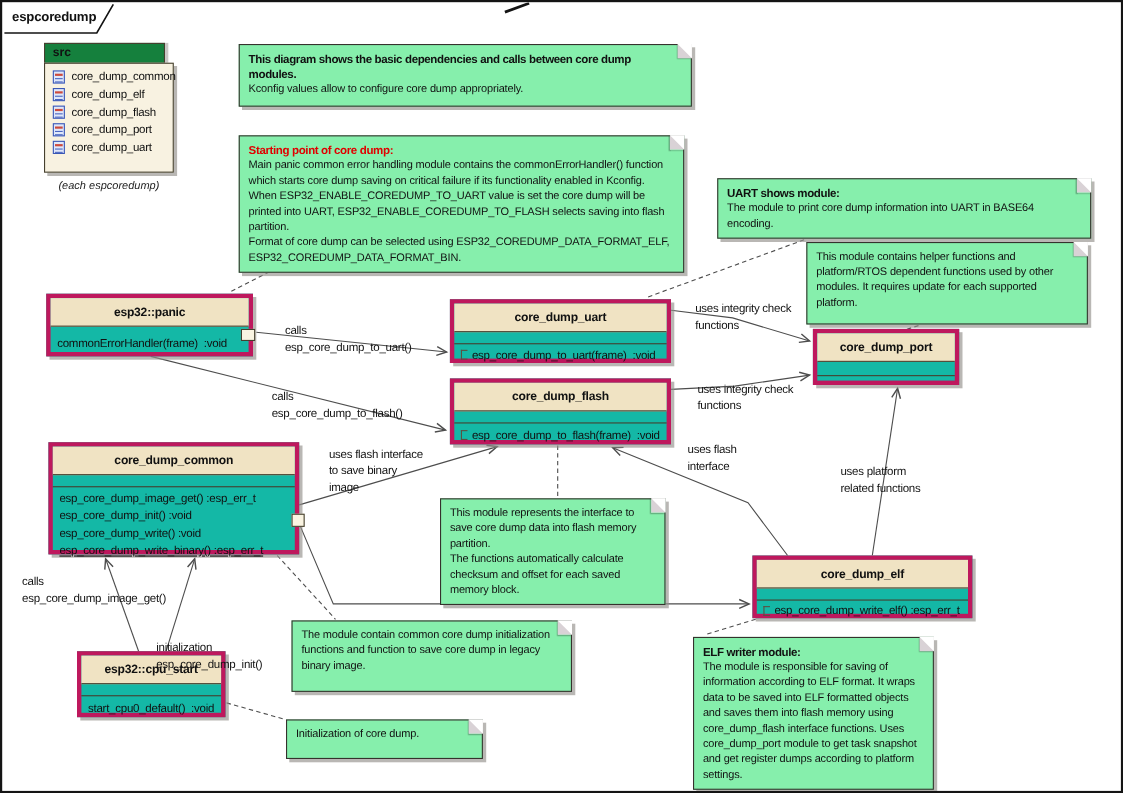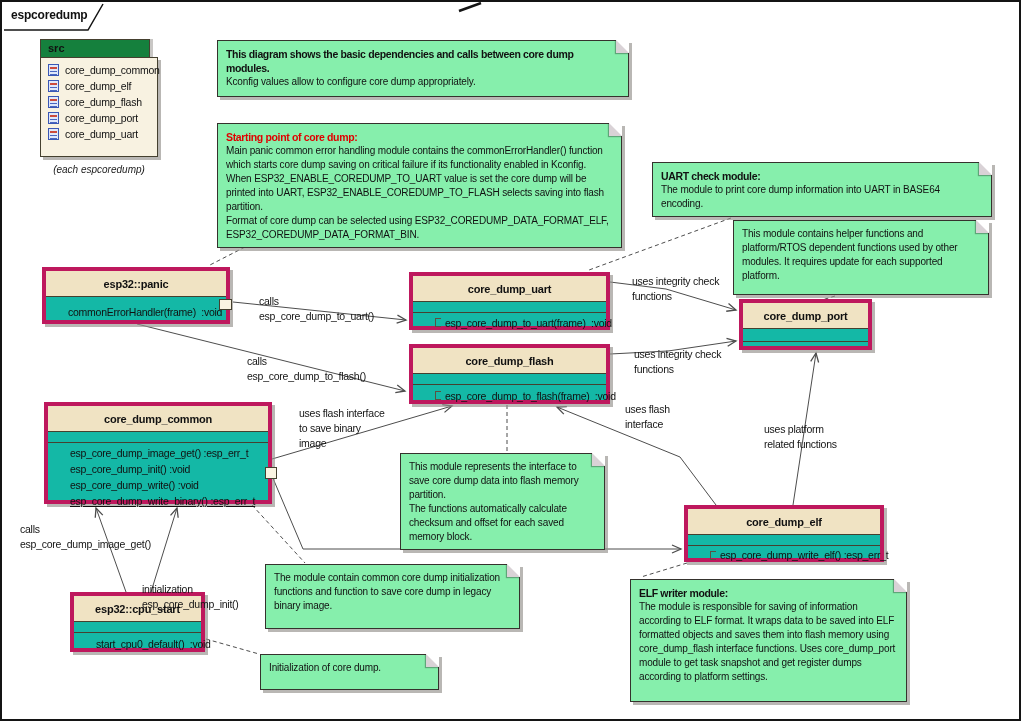--- a/index.html
+++ b/index.html
@@ -6,21 +6,21 @@
   html,body{background:#fff}
   body{font-family:"Liberation Sans",sans-serif;color:#111}
   .canvas{position:relative;width:1021px;height:721px;background:#fff;border:2px solid #141414;overflow:hidden}
   .wires{position:absolute;left:0;top:0;z-index:2;pointer-events:none}
   
   .frame-title{position:absolute;left:9px;top:6px;font-weight:bold;font-size:12px;z-index:3;letter-spacing:-0.2px}
   
   .uml{position:absolute;border:4px solid #be185d;background:#14b8a6;box-shadow:3px 3px 0 rgba(148,144,140,.65);z-index:3}
   .uml .title{background:#f0e3c3;border-bottom:1px solid #45402f;font-weight:bold;font-size:11px;letter-spacing:-0.2px;display:flex;align-items:center;justify-content:center}
   .uml .attrs{border-bottom:1px solid #45402f}
-  .uml .mrow{display:flex;align-items:center;padding-left:22px}
+  .uml .mrow{display:flex;align-items:center;padding-left:6px}
   .uml .mtext{font-size:10.5px;letter-spacing:-0.25px;white-space:pre}
   .micon{display:inline-block;width:6px;height:9px;border:1px solid #5a5142;border-right:none;margin-right:4px;flex:0 0 6px}
   .u{text-decoration:underline}
   .anchor{position:absolute;border:1px solid #45402f;background:#faf4e2;z-index:4}
   
   .pkg-tab{position:absolute;background:#15803d;border:1px solid #45402f;font-weight:bold;font-size:11px;padding:2px 0 0 7px;z-index:3;box-shadow:3px 0 0 rgba(148,144,140,.5)}
   .pkg-body{position:absolute;background:#f8f2e1;border:1px solid #45402f;box-shadow:3px 3px 0 rgba(148,144,140,.65);z-index:3;padding-top:4px}
   .pkg-item{display:flex;align-items:center;height:16px;padding-left:7px;font-size:10.5px;letter-spacing:-0.25px}
   .file-icon{width:11px;height:12px;flex:0 0 11px;border:1px solid #3a57b5;background:#dfe7fa;position:relative;margin-right:6px}
   .file-icon::before{content:"";position:absolute;left:1px;right:1px;top:2px;height:2px;background:#cc4a3c}
@@ -106,34 +106,34 @@
   </div>
 
   <div class="note" style="left:215px;top:121px;width:405px;min-height:124px">
     <div class="ntitle red">Starting point of core dump:</div>
     <div class="nbody">Main panic  common error handling module contains the commonErrorHandler() function which starts core dump saving on critical failure if its functionality enabled in Kconfig.
 When ESP32_ENABLE_COREDUMP_TO_UART value is set the core dump will be printed into UART, ESP32_ENABLE_COREDUMP_TO_FLASH selects saving into flash partition.
 Format of core dump can be selected using ESP32_COREDUMP_DATA_FORMAT_ELF, ESP32_COREDUMP_DATA_FORMAT_BIN.</div>
   </div>
 
   <div class="note" style="left:650px;top:160px;width:340px;min-height:55px">
-    <div class="ntitle">UART check module:</div>
+    <div class="ntitle">UART shows module:</div>
     <div class="nbody">The module to print core dump information into UART in BASE64 encoding.</div>
   </div>
 
   <div class="note" style="left:731px;top:218px;width:256px;min-height:75px">
     <div class="nbody">This module contains helper functions and platform/RTOS dependent functions used by other modules. It requires update for each supported platform.</div>
   </div>
 
   <div class="note" style="left:398px;top:451px;width:205px;min-height:82px">
     <div class="nbody">This module represents the interface to save core dump data into flash memory partition.
 The functions automatically calculate checksum and offset for each saved memory block.</div>
   </div>
 
-  <div class="note" style="left:628px;top:577px;width:277px;min-height:123px">
+  <div class="note" style="left:628px;top:577px;width:219px;min-height:123px">
     <div class="ntitle">ELF writer module:</div>
     <div class="nbody">The module is responsible for saving of information according to ELF format. It wraps data to be saved into ELF formatted objects and saves them into flash memory using core_dump_flash interface functions. Uses core_dump_port module to get task snapshot and get register dumps according to platform settings.</div>
   </div>
 
   <div class="note" style="left:263px;top:562px;width:255px;min-height:65px">
     <div class="nbody">The module contain common core dump initialization functions and function to save core dump in legacy binary image.</div>
   </div>
 
   <div class="note" style="left:258px;top:652px;width:179px;min-height:36px">
     <div class="nbody">Initialization of core dump.</div>

